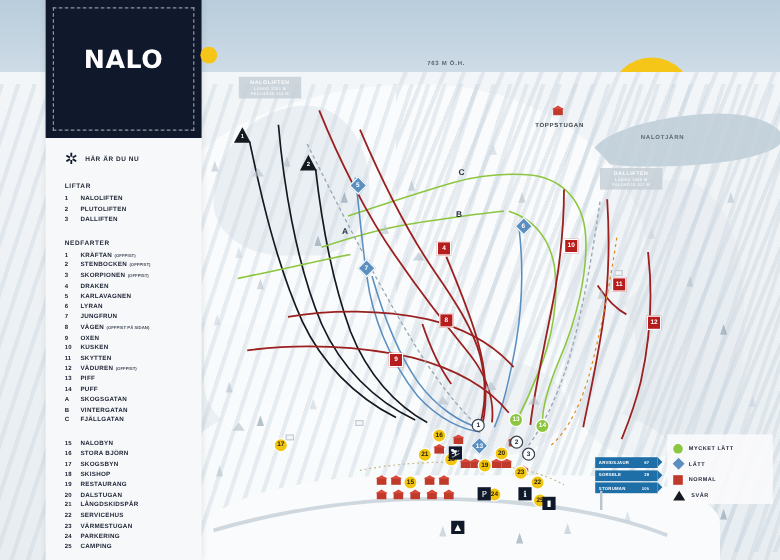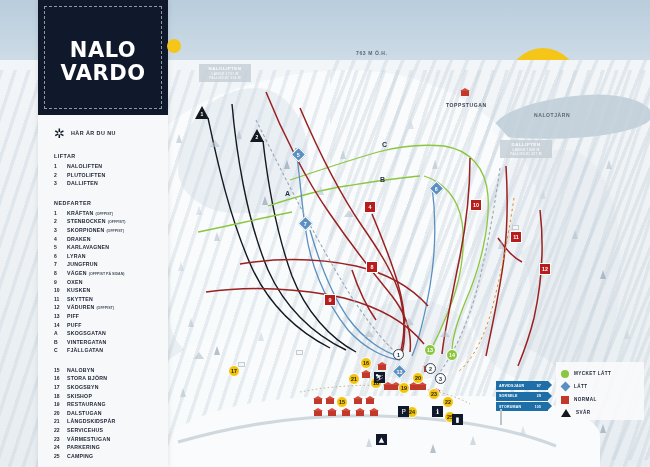--- a/index.html
+++ b/index.html
@@ -521,21 +521,20 @@
     </div>
     <div class="sign-pole"></div>
   </div>
 
   <div id="sidebar">
 
     <div id="logo-panel">
       <div class="logo-wrap">
         <div class="logo-line logo-nalo">NALO</div>
         <div class="logo-dot"></div>
-        <div class="logo-line logo-vardo">VARDO</div>
       </div>
     </div>
 
     <div id="legend">
 
       <div class="youarehere">
         <div class="yah-icon">✲</div>
         <div class="yah-label">HÄR ÄR DU NU</div>
       </div>
 

